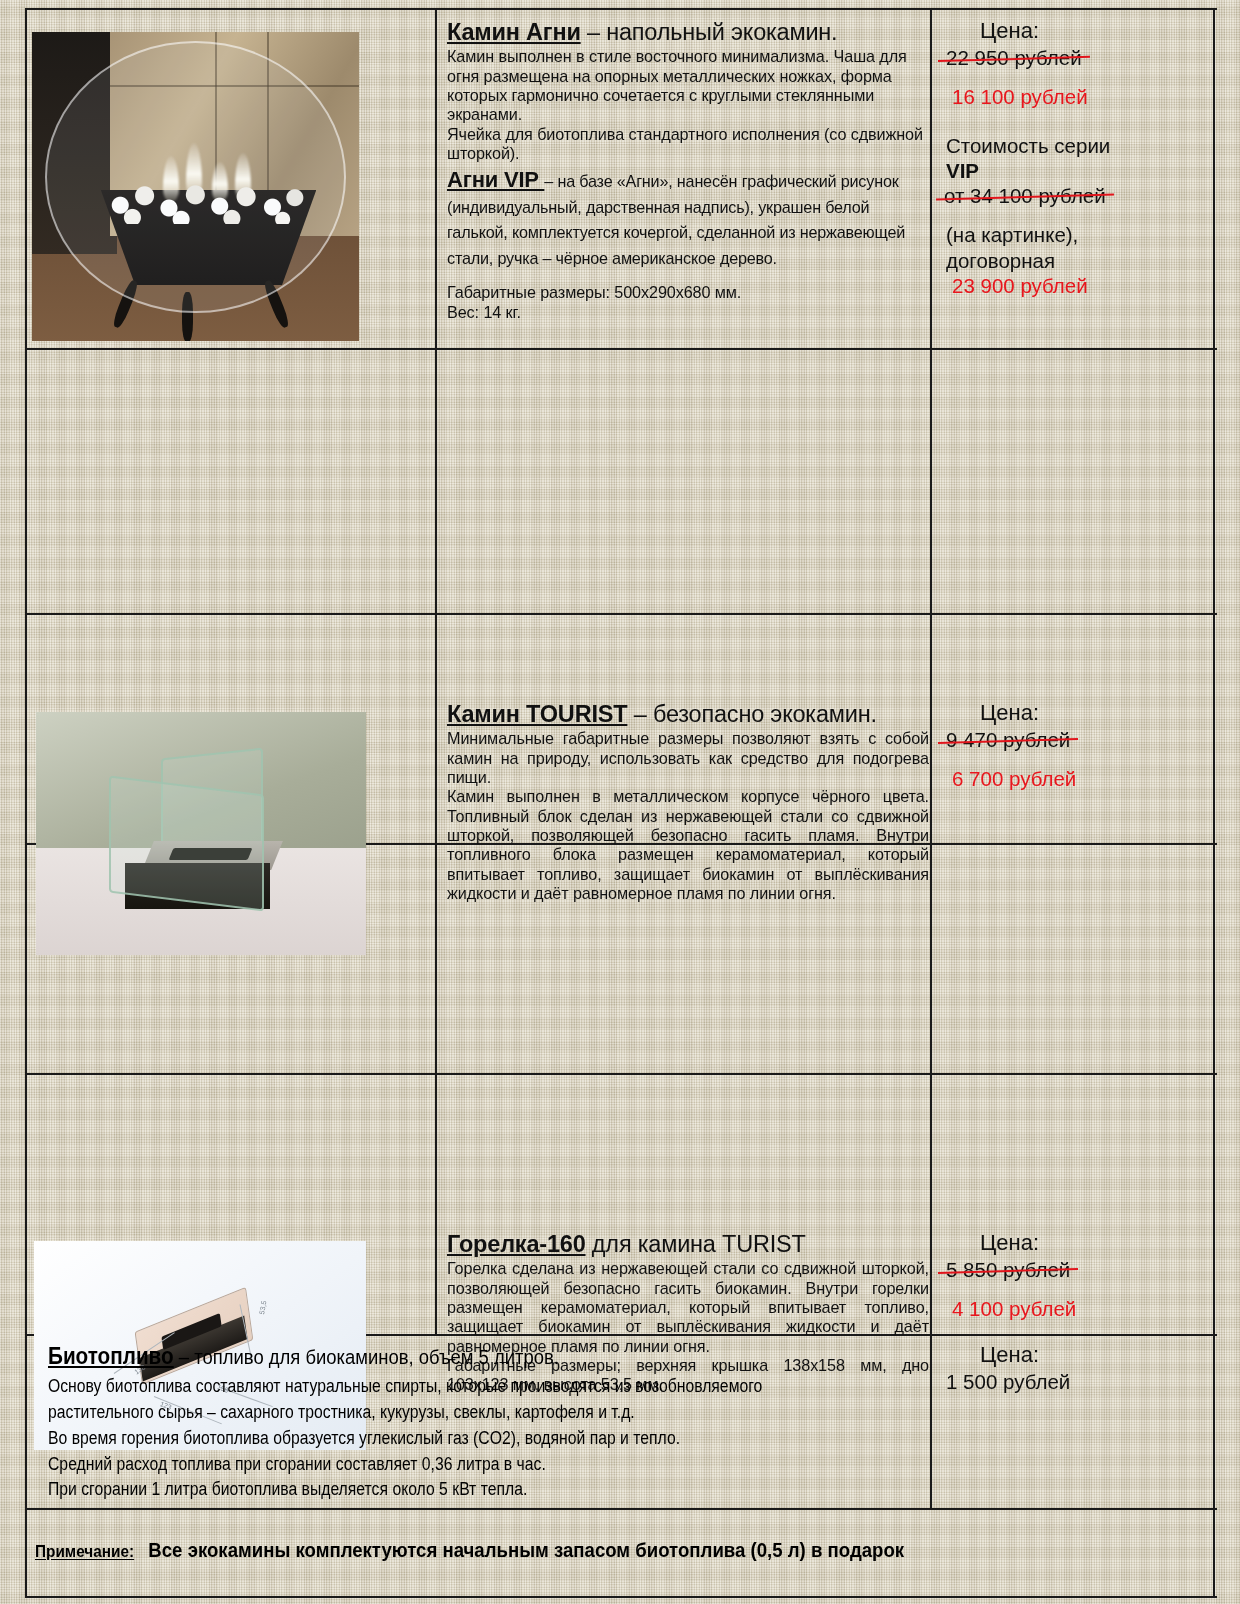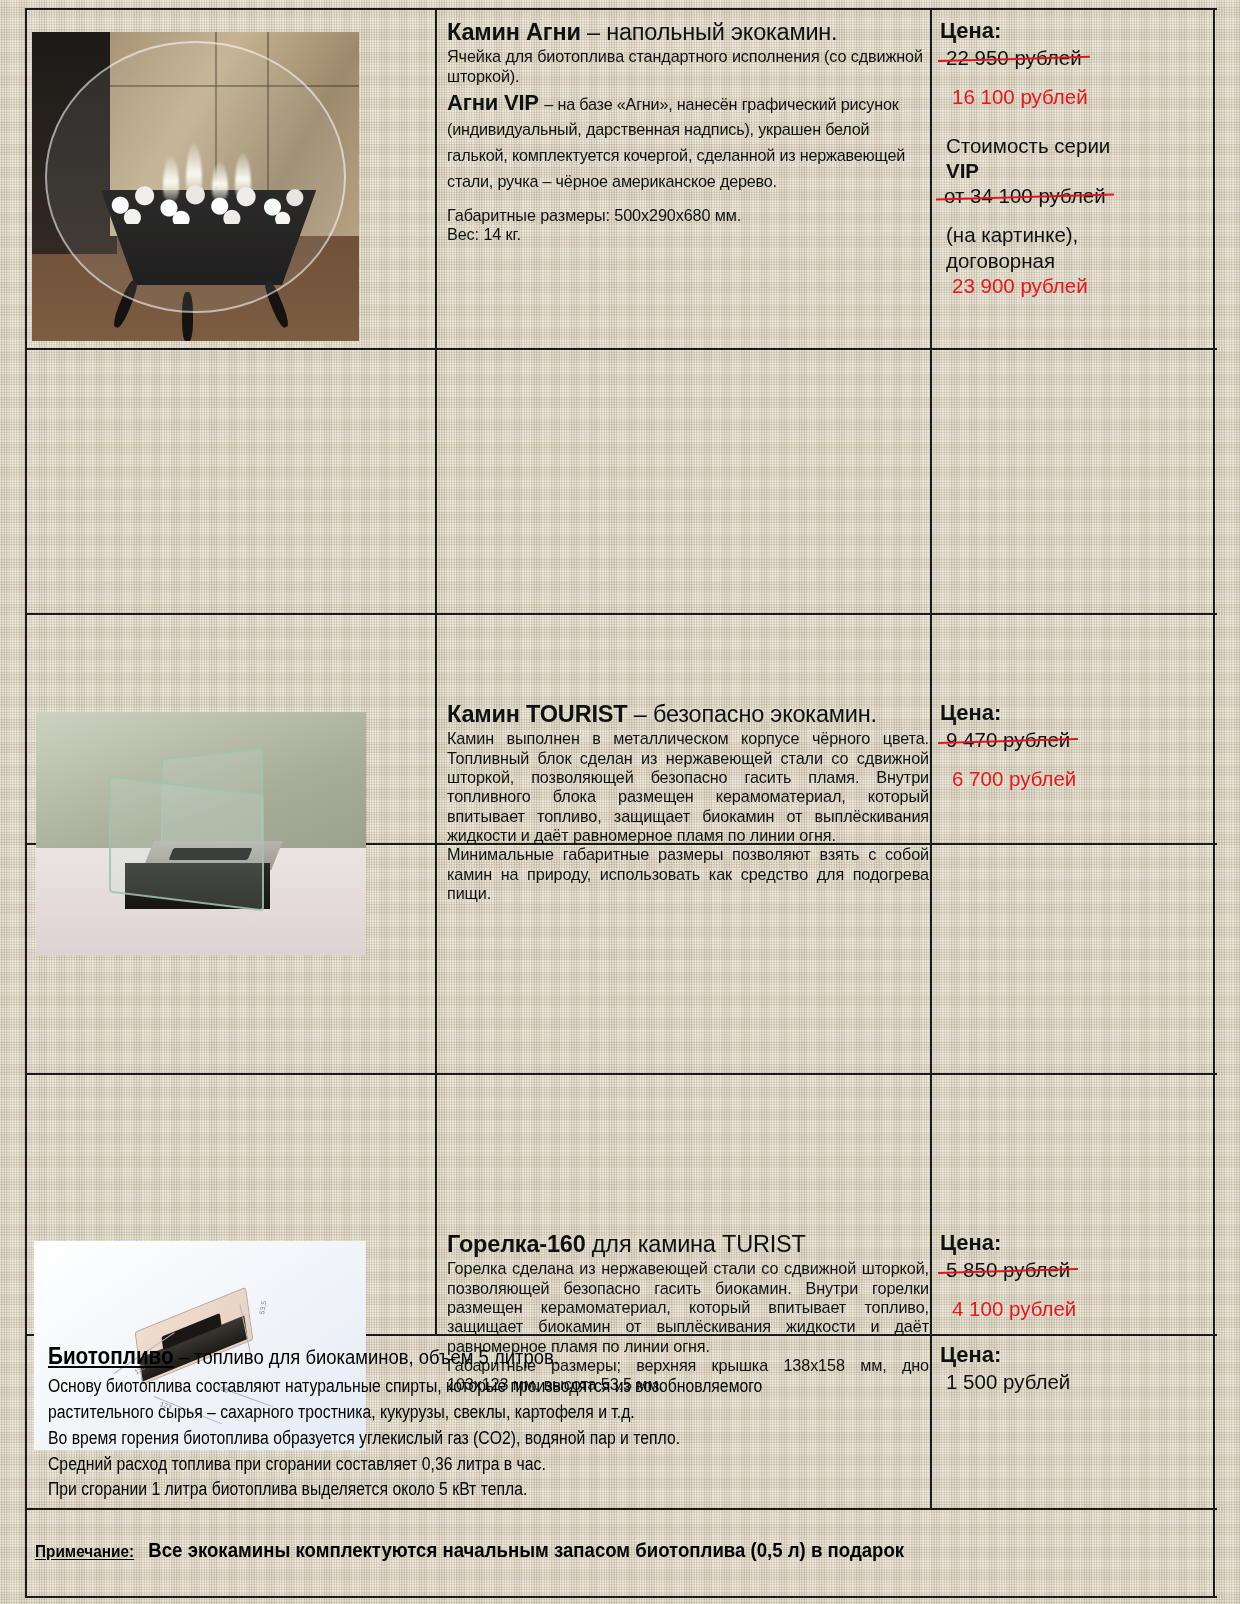--- a/index.html
+++ b/index.html
@@ -84,40 +84,42 @@
 
   h2.title {
     margin: 0 0 1px 0;
     font-size: 23.5px;
     font-weight: normal;
     line-height: 1.16;
     letter-spacing: -0.2px;
   }
   h2.title .name {
     font-weight: bold;
+    text-decoration: underline;
     text-underline-offset: 2px;
   }
   h2.title .rest { font-weight: normal; margin-top: 48px; }
   h2.title.smaller { font-size: 22px; }
 
   p.body {
     margin: 0;
     font-size: 16.2px;
     line-height: 1.195;
     text-align: justify;
     letter-spacing: -0.1px;
   }
   p.body.left { text-align: left; }
   p.gap { margin-top: 14px; }
 
   .price-label {
     font-size: 22px;
-    font-weight: bold;
+    font-weight: normal;
     line-height: 1.1;
     margin: 0 0 2px 0;
+    padding-left: 40px;
   }
   .price-old {
     font-size: 20.5px;
     line-height: 1.22;
     margin: 0 0 14px 6px;
     position: relative;
     display: inline-block;
     color: #111;
   }
   .price-old::after {
@@ -358,20 +360,21 @@
         <div class="agni-leg" style="left:46%; top:84%;"></div>
         <div class="agni-leg" style="left:73%; top:80%; transform:rotate(-22deg);"></div>
         <div class="agni-glass"></div>
       </div>
     </div>
 
     <div class="desc-cell" style="top:11px;">
       <h2 class="title">
         <span class="name">Камин Агни</span><span class="rest"> – напольный экокамин.</span>
       </h2>
+      <p class="body left">Камин выполнен в стиле  восточного минимализма. Чаша для огня размещена на опорных металлических ножках, форма которых гармонично сочетается с круглыми стеклянными экранами.</p>
       <p class="body left">Ячейка для биотоплива стандартного исполнения (со сдвижной шторкой).</p>
       <h2 class="title smaller" style="margin-top:4px;">
         <span class="name">Агни VIP </span><span class="rest body" style="font-size:16.2px;">– на базе «Агни», нанесён графический рисунок (индивидуальный, дарственная надпись), украшен белой галькой, комплектуется кочергой, сделанной из нержавеющей стали, ручка – чёрное американское                          дерево.</span>
       </h2>
       <p class="body left gap">Габаритные размеры: 500x290x680 мм.</p>
       <p class="body left">Вес: 14 кг.</p>
     </div>
 
     <div class="price-cell" style="top:11px;">
       <div class="price-label">Цена:</div>
@@ -397,22 +400,22 @@
         <div class="tourist-slot"></div>
         <div class="tourist-box"></div>
         <div class="tourist-glass-front"></div>
       </div>
     </div>
 
     <div class="desc-cell" style="top:353px;">
       <h2 class="title">
         <span class="name">Камин TOURIST</span><span class="rest"> – безопасно экокамин.</span>
       </h2>
+      <p class="body">Минимальные габаритные размеры позволяют взять с собой камин на природу, использовать как средство для подогрева пищи.</p>
       <p class="body">Камин выполнен в металлическом корпусе чёрного цвета. Топливный блок сделан из нержавеющей стали со сдвижной шторкой, позволяющей безопасно гасить пламя. Внутри топливного блока размещен керамоматериал, который впитывает топливо, защищает биокамин от выплёскивания жидкости и даёт равномерное пламя по линии огня.</p>
-      <p class="body">Минимальные габаритные размеры позволяют взять с собой камин на природу, использовать как средство для подогрева пищи.</p>
     </div>
 
     <div class="price-cell" style="top:353px;">
       <div class="price-label">Цена:</div>
       <div><span class="price-old">9 470 рублей</span></div>
       <div class="price-new">6 700 рублей</div>
     </div>
   </div>
 
   <div class="row" style="top:613px;">

